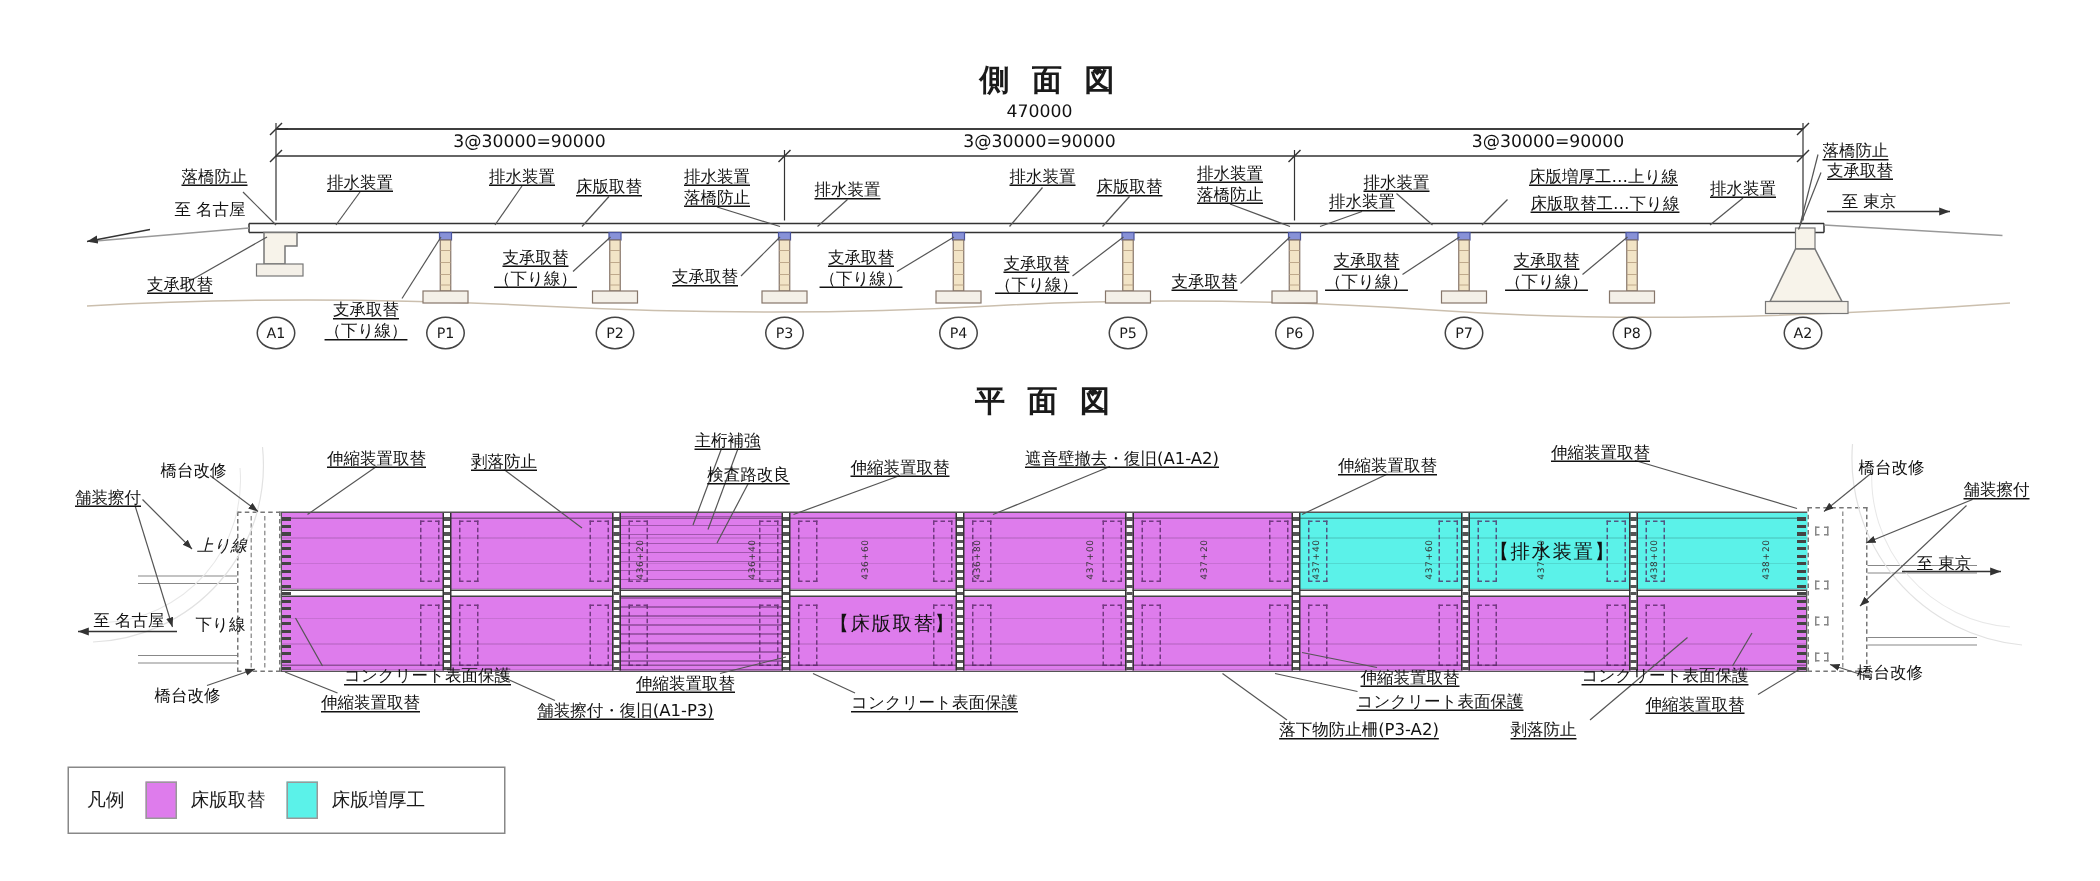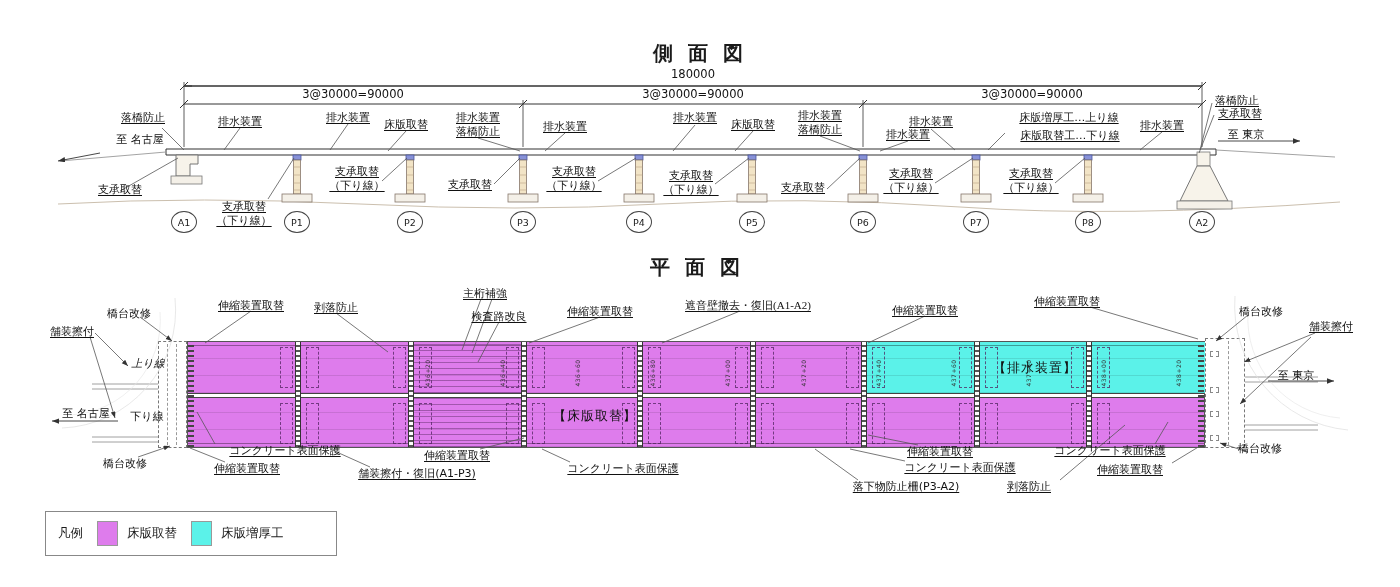--- a/index.html
+++ b/index.html
@@ -212,21 +212,21 @@
         <line x1="1315" y1="333" x2="1244" y2="362" stroke="#555" stroke-width="0.8" marker-end="url(#arw)"></line>
         <line x1="1311" y1="337" x2="1240" y2="404" stroke="#555" stroke-width="0.8" marker-end="url(#arw)"></line>
         <line x1="1268" y1="381" x2="1334" y2="381" stroke="#333" stroke-width="0.9" marker-end="url(#arw)"></line>
         <line x1="118" y1="421" x2="52" y2="421" stroke="#333" stroke-width="0.9" marker-end="url(#arw)"></line>
       </g>
   </svg>
 
   <div class="title elev">側 面 図</div>
   <div class="title plan">平 面 図</div>
 
-  <div class="dimlbl" style="left:693px;top:67px;">180000</div>
+  <div class="dimlbl" style="left:693px;top:67px;">470000</div>
   <div id="span-dims">
       <div class="dimlbl" style="left: 353px; top: 87px;">3@30000=90000</div>
       <div class="dimlbl" style="left: 693px; top: 87px;">3@30000=90000</div>
       <div class="dimlbl" style="left: 1032px; top: 87px;">3@30000=90000</div>
     </div>
 
   <div id="elev-labels">
       <div class="callout u" style="left: 143px; top: 111px;">落橋防止</div>
       <div class="callout" style="left: 140px; top: 133px;">至 名古屋</div>
       <div class="callout u" style="left: 120px; top: 183px;">支承取替</div>
@@ -342,21 +342,21 @@
     <div class="sq" style="left:4px;top:72px;"></div>
     <div class="sq" style="left:4px;top:96px;"></div>
   </div>
 
   <div id="plan-labels">
       <div class="callout u" style="left: 251px; top: 299px;">伸縮装置取替</div>
       <div class="callout u" style="left: 336px; top: 301px;">剥落防止</div>
       <div class="callout u" style="left: 485px; top: 287px;">主桁補強</div>
       <div class="callout u" style="left: 499px; top: 310px;">検査路改良</div>
       <div class="callout u" style="left: 600px; top: 305px;">伸縮装置取替</div>
-      <div class="callout u" style="left: 748px; top: 299px; font-family: Liberation Serif, serif;">遮音壁撤去・復旧(A1-A2)</div>
+      <div class="callout u" style="left: 748px; top: 299px;">遮音壁撤去・復旧(A1-A2)</div>
       <div class="callout u" style="left: 925px; top: 304px;">伸縮装置取替</div>
       <div class="callout u" style="left: 1067px; top: 295px;">伸縮装置取替</div>
       <div class="callout" style="left: 129px; top: 307px;">橋台改修</div>
       <div class="callout u" style="left: 72px; top: 325px;">舗装擦付</div>
       <div class="callout" style="left: 148px; top: 357px; font-style: italic;">上り線</div>
       <div class="callout" style="left: 86px; top: 407px;">至 名古屋</div>
       <div class="callout" style="left: 147px; top: 410px;">下り線</div>
       <div class="callout" style="left: 125px; top: 457px;">橋台改修</div>
       <div class="callout" style="left: 1261px; top: 305px;">橋台改修</div>
       <div class="callout u" style="left: 1331px; top: 320px;">舗装擦付</div>

